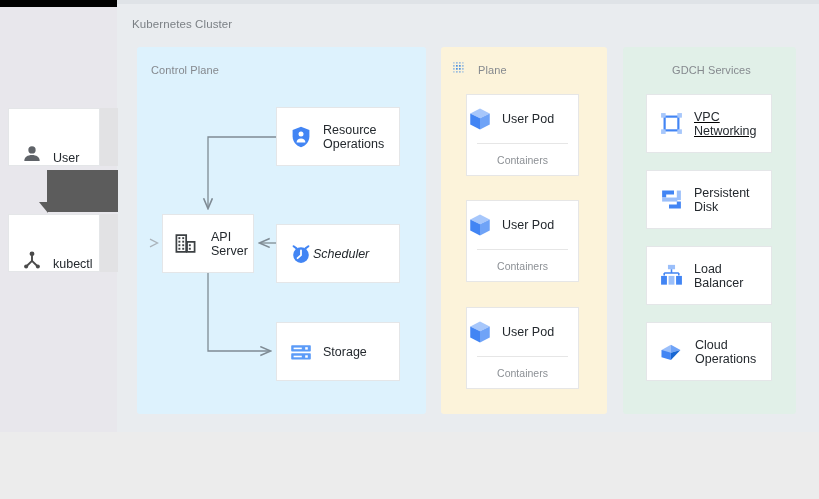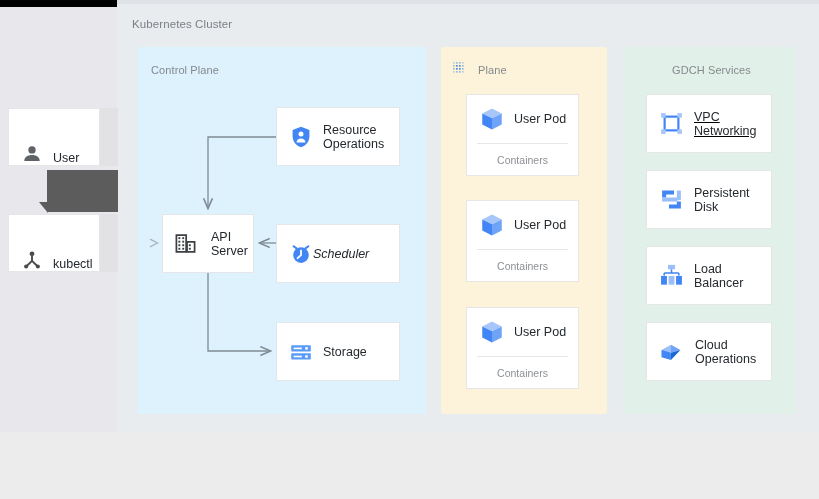--- a/index.html
+++ b/index.html
@@ -63,21 +63,21 @@
   #card-resource{left:276px;top:107px;width:124px;height:59px;padding-left:12px;gap:10px;}
   #card-api{left:162px;top:214px;width:92px;height:59px;padding-left:11px;gap:14px;}
   #card-scheduler{left:276px;top:224px;width:124px;height:59px;padding-left:12px;font-style:italic;}
   #card-storage{left:276px;top:322px;width:124px;height:59px;padding-left:12px;gap:10px;text-align:right;}
 
   
   .pod{
     left:466px;width:113px;height:82px;display:block;padding:0;
     border:1px solid #e6e6e6;background:#fff;
   }
-  .pod .pod-top{display:flex;align-items:center;gap:9px;height:48px;padding-left:12px;}
+  .pod .pod-top{display:flex;align-items:center;gap:9px;height:48px;}
   .pod .pod-div{height:1px;background:#e6e6e6;margin:0 10px;}
   .pod .pod-sub{
     text-align:center;font-size:10.5px;color:#8c9095;line-height:32px;
   }
   #pod-1{top:94px;}
   #pod-2{top:200px;}
   #pod-3{top:307px;}
 
   
   .svc{left:646px;width:126px;height:59px;padding-left:12px;gap:10px;}

